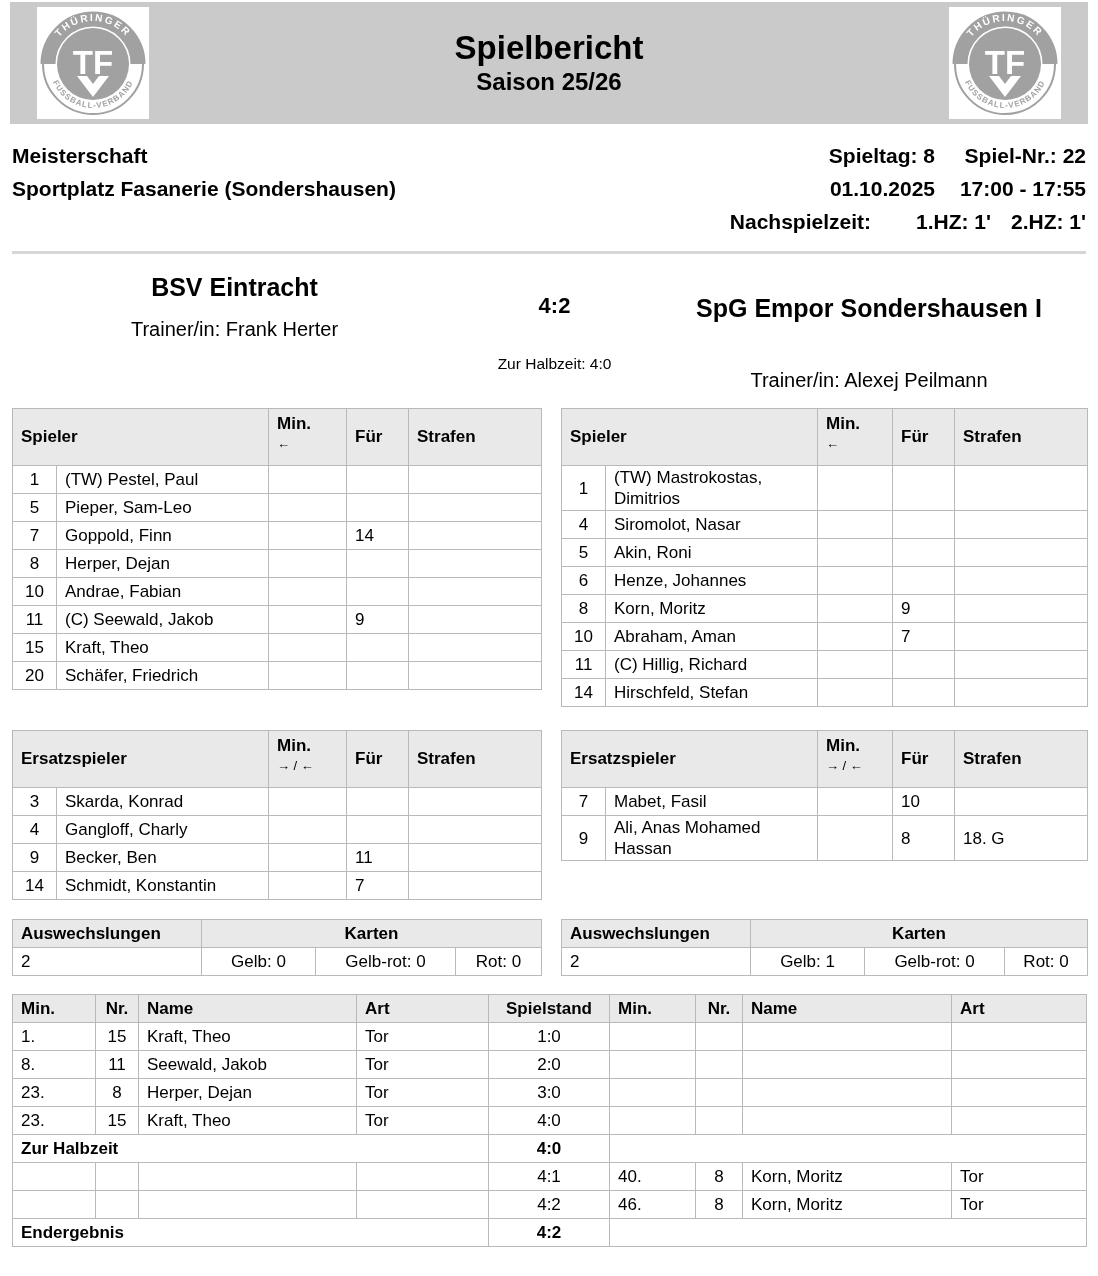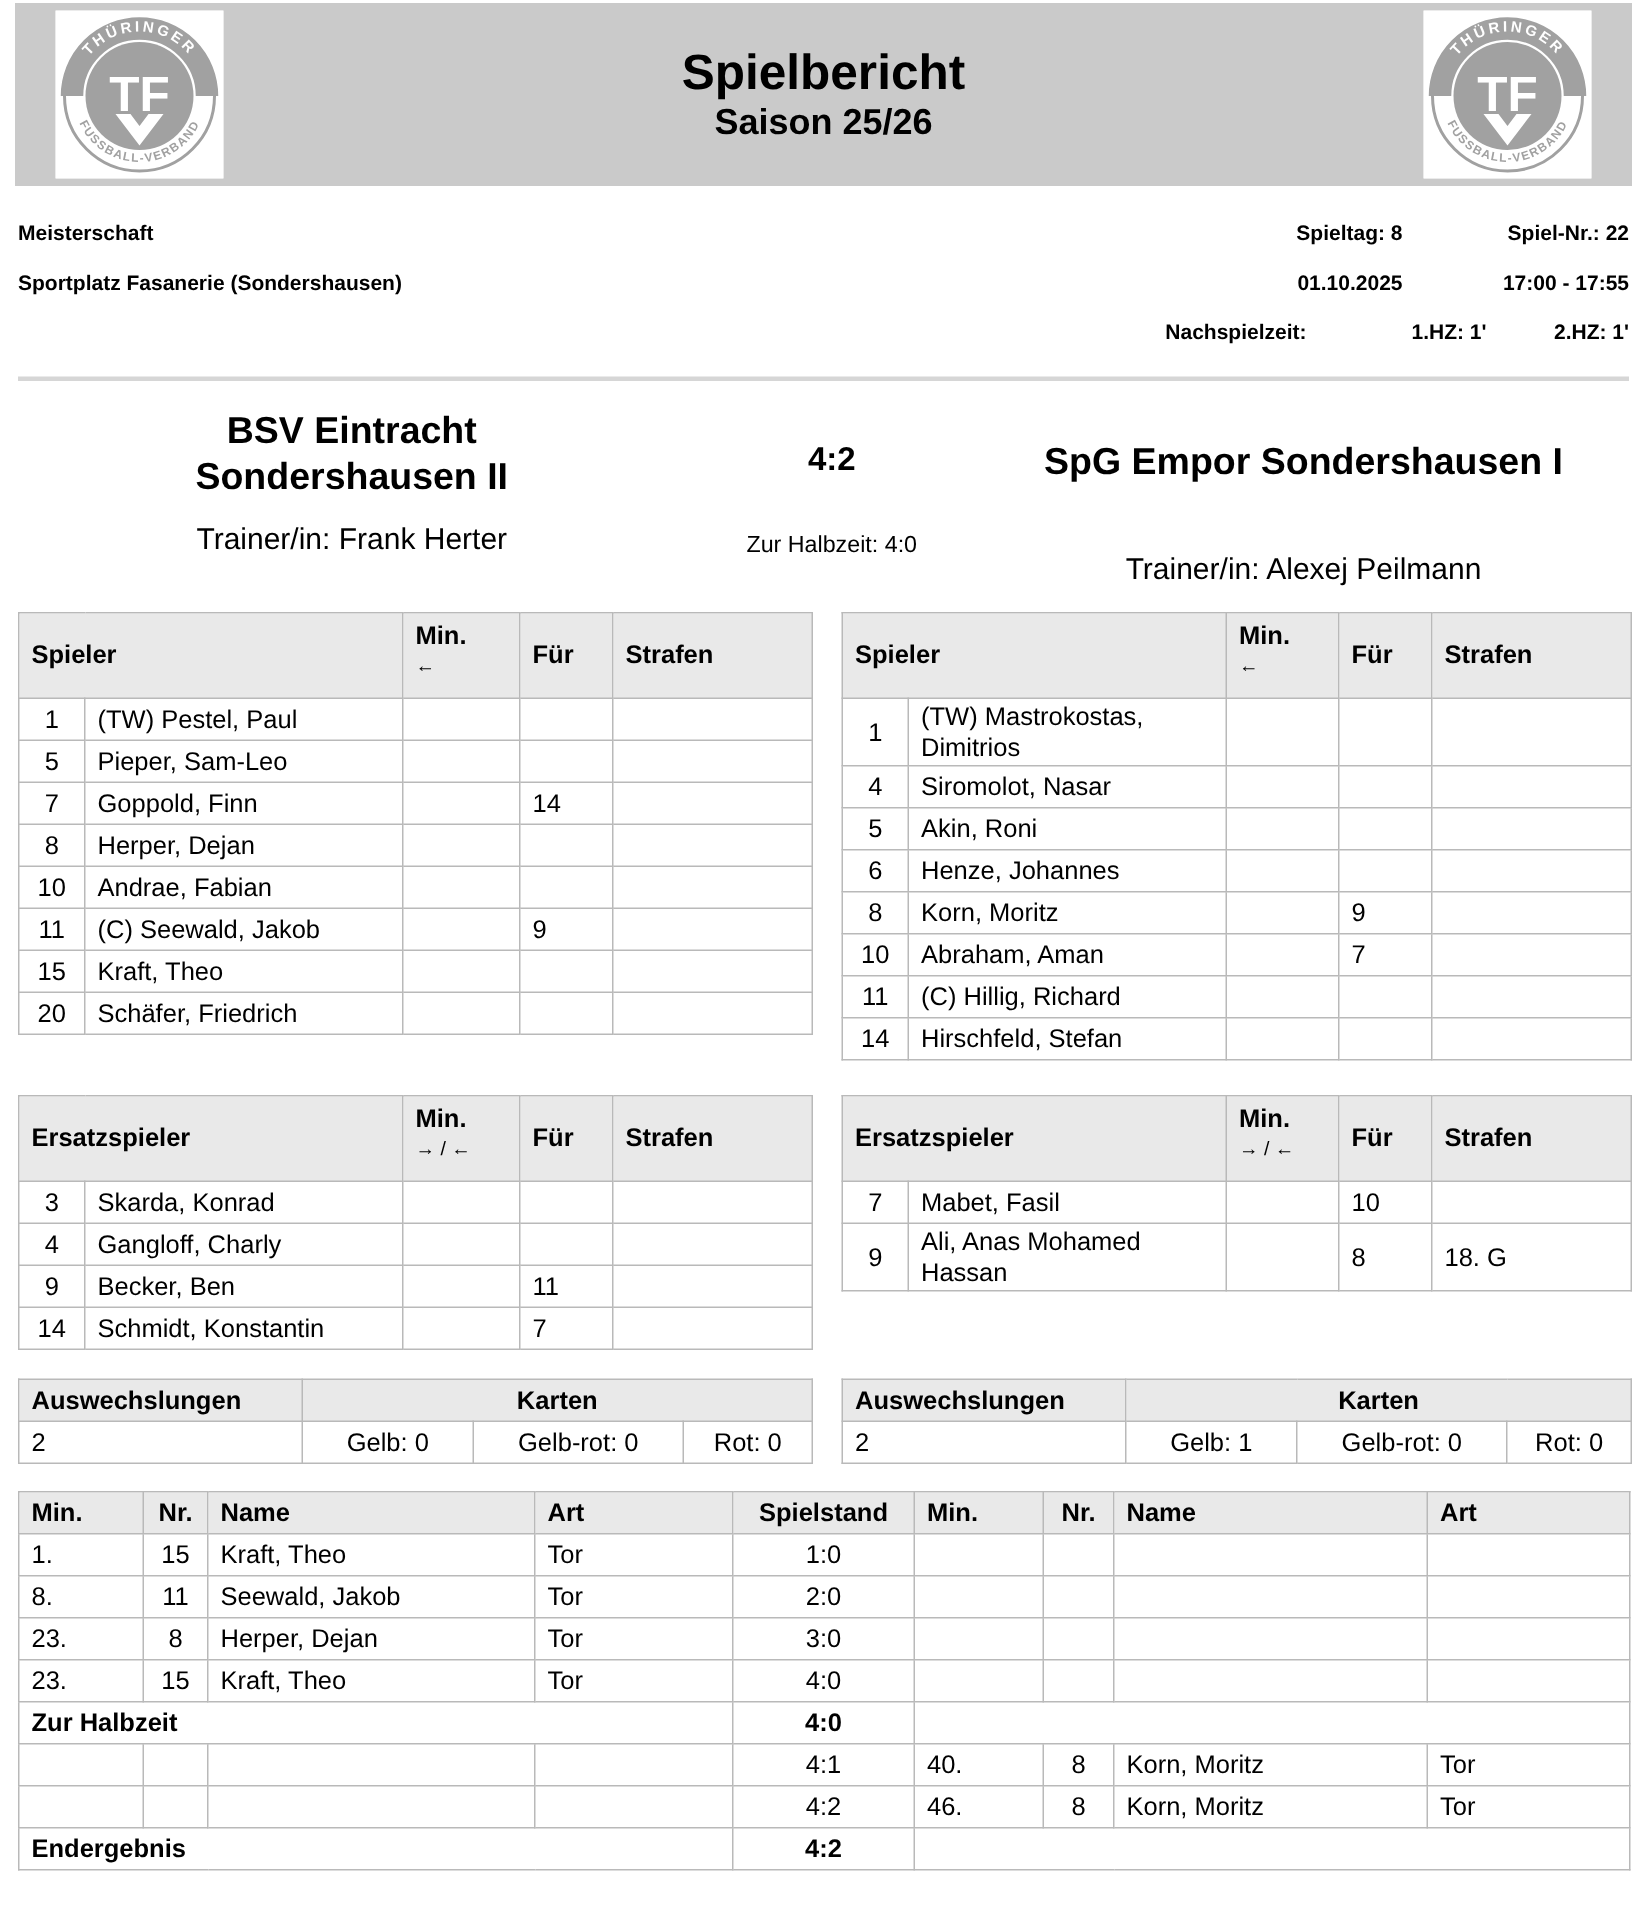--- a/index.html
+++ b/index.html
@@ -8,21 +8,21 @@
   
   .banner{margin:2px 10px 0;height:122px;background:#cacaca;display:flex;align-items:center;}
   .logo-tile{width:112px;height:112px;background:#fff;flex:0 0 auto;}
   .logo-left{margin-left:27px;}
   .logo-right{margin-right:27px;}
   .titles{flex:1;text-align:center;}
   .title{font-size:33px;font-weight:bold;line-height:36px;}
   .subtitle,.season{font-size:24px;font-weight:bold;line-height:31px;}
 
   
-  .meta{margin:15px 12px 0;display:flex;justify-content:space-between;font-weight:bold;font-size:14px;}
+  .meta{margin:15px 12px 0;display:flex;justify-content:space-between;font-weight:bold;font-size:21px;}
   .meta-left div{line-height:33px;}
   .meta-right{text-align:right;}
   .meta-right .mrow{display:flex;justify-content:flex-end;line-height:33px;}
   .w151{width:151px;text-align:right;display:inline-block;}
   .w120{width:120px;text-align:right;display:inline-block;}
   .w95{width:95px;text-align:right;display:inline-block;}
 
   .divider{margin:13px 12px 0;height:3px;background:#d6d6d6;}
 
   
@@ -114,21 +114,20 @@
     </div>
   </div>
 </div>
 
 <div class="divider"></div>
 
 <div class="teams">
   <div class="tcell">
     <div class="team-name">
       <div>BSV Eintracht</div>
-      <div>Sondershausen II</div>
     </div>
     <div class="trainer">Trainer/in: Frank Herter</div>
   </div>
   <div class="tcell">
     <div class="score-big">4:2</div>
     <div class="halftime">Zur Halbzeit: 4:0</div>
   </div>
   <div class="tcell away-pad">
     <div class="team-name">SpG Empor Sondershausen I</div>
     <div class="trainer away-trainer">Trainer/in: Alexej Peilmann</div>

